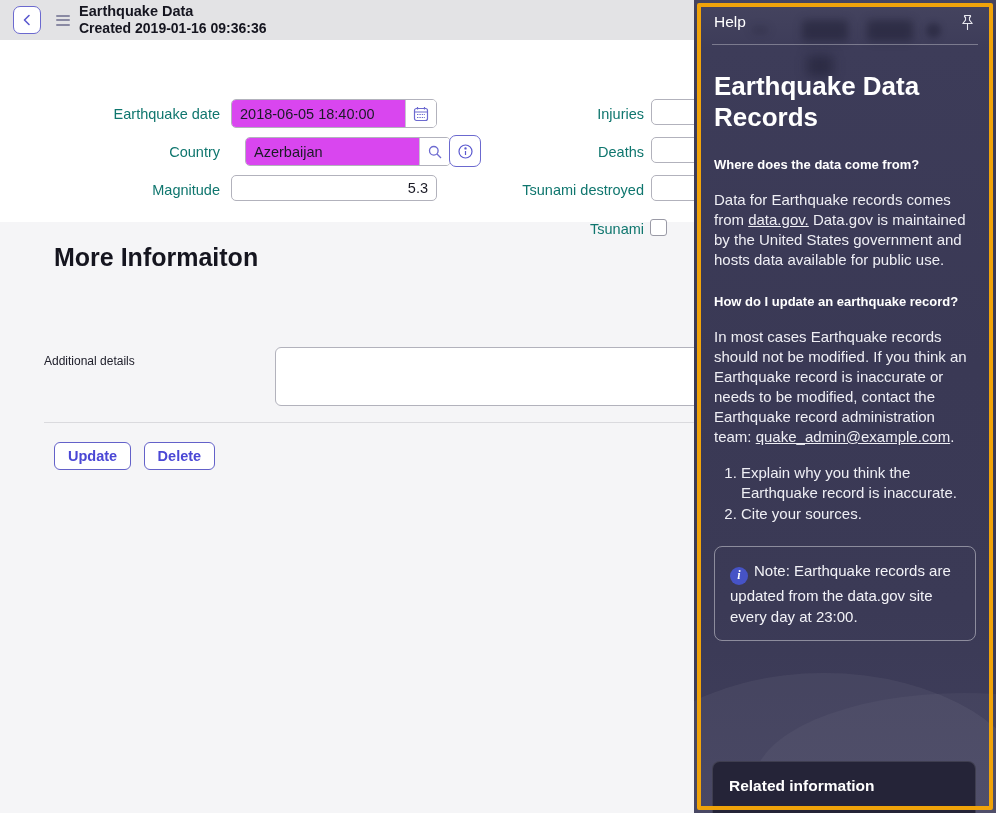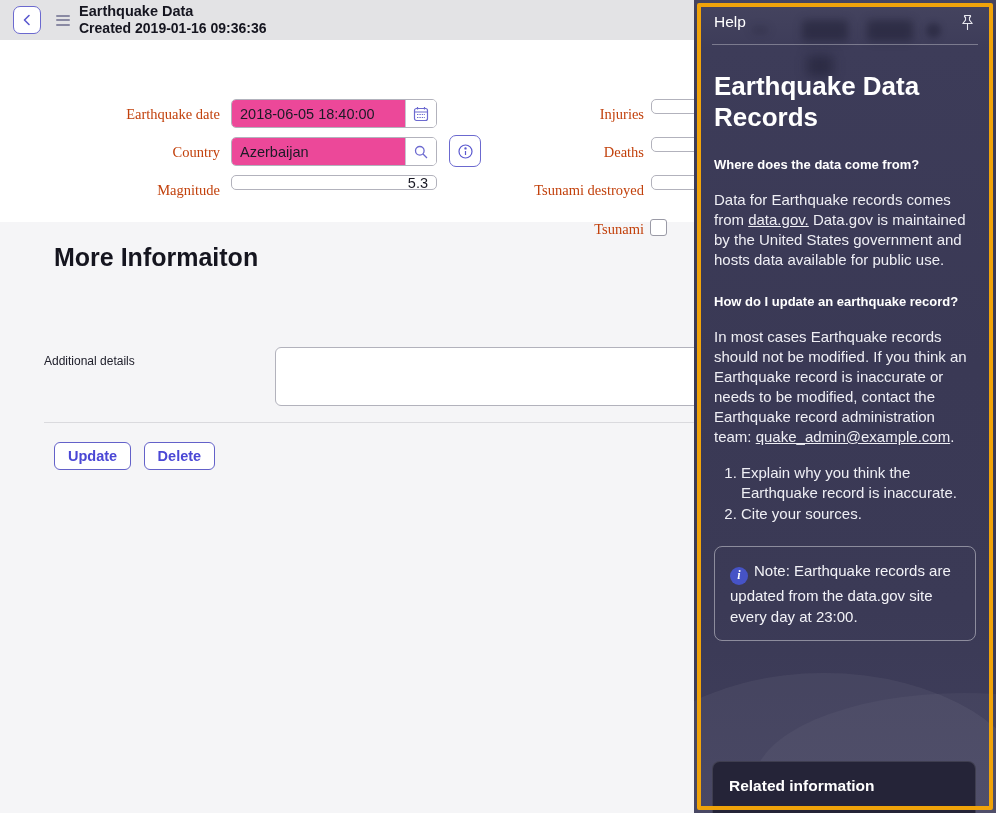--- a/index.html
+++ b/index.html
@@ -12,31 +12,31 @@
   .topbar { height:40px; background:#e3e3e5; display:flex; align-items:center; padding:0 10px; }
   .back-btn { width:28px; height:28px; background:#fff; border:1px solid #6b69cf; border-radius:7px;
               display:flex; align-items:center; justify-content:center; cursor:pointer; margin-left:3px; }
   .hamburger { width:14px; margin-left:15px; cursor:pointer; }
   .hamburger span { display:block; height:2px; background:#8a8aa3; margin:2.5px 0; border-radius:1px; }
   .title-block { margin-left:9px; line-height:1.25; }
   .title-block .t1 { font-size:14.5px; font-weight:700; color:#15151f; }
   .title-block .t2 { font-size:14px; font-weight:700; color:#15151f; }
 
   .form-top { position:relative; height:182px; background:#ffffff; }
-  .f-label { position:absolute; font-size:14.5px; color:#c2410c; text-align:right;font-family:Liberation Serif, serif; }
+  .f-label { position:absolute; font-size:14.5px; color:#0f766e; text-align:right; }
   .lab-left { left:0; width:220px; }
   .lab-right { left:450px; width:194px; }
 
   .input-group { position:absolute; display:flex; height:29px; width:206px; background:#fff;
                  border:1px solid #b2b2bc; border-radius:5px; overflow:hidden; }
   .input-group input { flex:1; border:none; outline:none; font-size:14.5px; padding:0 8px;
-                       font-family:"Liberation Sans", sans-serif; color:#1b1b26; min-width:0; background:#ec4899; }
+                       font-family:"Liberation Sans", sans-serif; color:#1b1b26; min-width:0; background:#d946ef; }
   .ig-btn { width:31px; border:none; border-left:1px solid #c6c6cf; background:#fff; cursor:pointer;
             display:flex; align-items:center; justify-content:center; }
-  .plain-input { position:absolute; height:15px; border:1px solid #b2b2bc; border-radius:5px;
+  .plain-input { position:absolute; height:26px; border:1px solid #b2b2bc; border-radius:5px;
                  font-size:14.5px; padding:0 8px; font-family:"Liberation Sans", sans-serif;
                  color:#1b1b26; outline:none; background:#fff; }
   .right-num { text-align:right; }
   .sq-btn { position:absolute; width:32px; height:32px; background:#fff; border:1px solid #6b69cf;
             border-radius:7px; display:flex; align-items:center; justify-content:center; cursor:pointer; }
   .checkbox { position:absolute; width:17px; height:17px; border:1px solid #9a9aa6; border-radius:3px;
               background:#fff; cursor:pointer; }
 
   .more-section { background:#f5f5f7; padding-top:21px;padding-left:44px; }
   .more-title { font-size:25px; font-weight:600; color:#15151f; margin-left:10px; }
@@ -121,21 +121,21 @@
             <line x1="4.5" y1="1" x2="4.5" y2="3.5"></line>
               <line x1="11.5" y1="1" x2="11.5" y2="3.5"></line>
             <line x1="4" y1="8.5" x2="12" y2="8.5" stroke-dasharray="1.4 1"></line>
               <line x1="4" y1="11.5" x2="12" y2="11.5" stroke-dasharray="1.4 1"></line>
           </svg>
         </span>
       </button>
     </div>
 
     <label class="f-label lab-left" style="top:104px;">Country</label>
-    <div class="input-group" style="left:231px; top:97px;">
+    <div class="input-group" style="left:245px; top:97px;">
       <input type="text" value="Azerbaijan" style="">
       <button class="ig-btn">
         <span>
           <svg width="16" height="16" viewBox="0 0 16 16" fill="none" stroke="#6c6ad0" stroke-width="1.3">
             <circle cx="6.8" cy="6.8" r="4.3"></circle>
               <line x1="10" y1="10" x2="14" y2="14"></line>
           </svg>
         </span>
       </button>
     </div>

